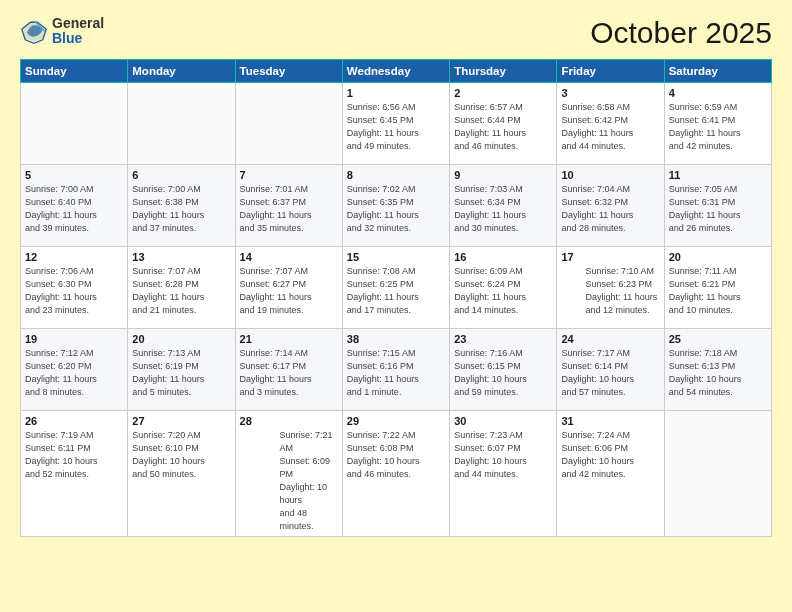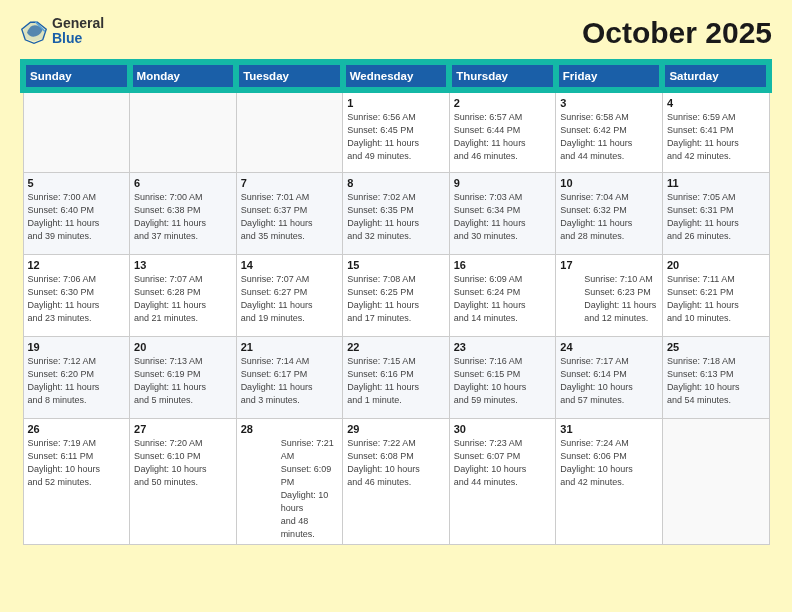--- a/index.html
+++ b/index.html
@@ -44,42 +44,42 @@
     }
     .logo-icon {
       width: 28px;
       height: 28px;
     }
     .title-block {
       text-align: right;
     }
     .cal-title {
       font-size: 30px;
-      font-weight: bold;
+      font-weight: normal;
       color: #1a1a1a;
       line-height: 1.1;
     }
     .cal-subtitle {
       font-size: 14px;
       color: #333;
       margin-top: 2px;
     }
     .calendar {
       width: 100%;
       border-collapse: collapse;
       table-layout: fixed;
     }
     .calendar thead tr th {
       background: #1a5fa8;
       color: #fff;
       font-size: 11.5px;
       font-weight: bold;
       padding: 5px 4px;
       text-align: left;
-      border: 6px solid #14b8a6;
+      border: 1px solid #14b8a6;
     }
     .calendar tbody tr td {
       border: 1px solid #ccc;
       vertical-align: top;
       padding: 4px 4px 3px 4px;
       font-size: 9.5px;
       color: #333;
       height: 82px;
       background: #fff;
     }
@@ -288,21 +288,21 @@
 and 5 minutes.</div>
           </td>
           <td>
             <span class="day-number">21</span>
             <div class="day-info" style="white-space: pre-line;">Sunrise: 7:14 AM
 Sunset: 6:17 PM
 Daylight: 11 hours
 and 3 minutes.</div>
           </td>
           <td>
-            <span class="day-number">22</span>
+            <span class="day-number">38</span>
             <div class="day-info" style="white-space: pre-line;">Sunrise: 7:15 AM
 Sunset: 6:16 PM
 Daylight: 11 hours
 and 1 minute.</div>
           </td>
           <td>
             <span class="day-number">23</span>
             <div class="day-info" style="white-space: pre-line;">Sunrise: 7:16 AM
 Sunset: 6:15 PM
 Daylight: 10 hours

